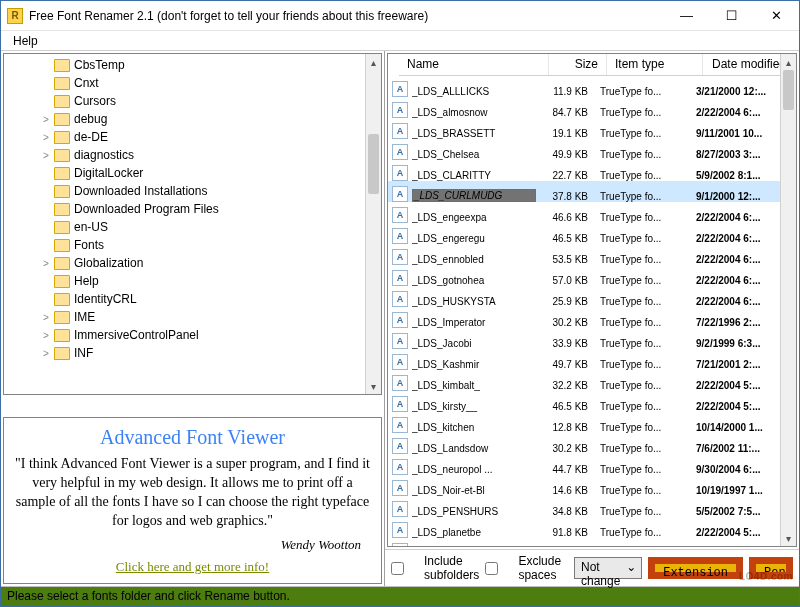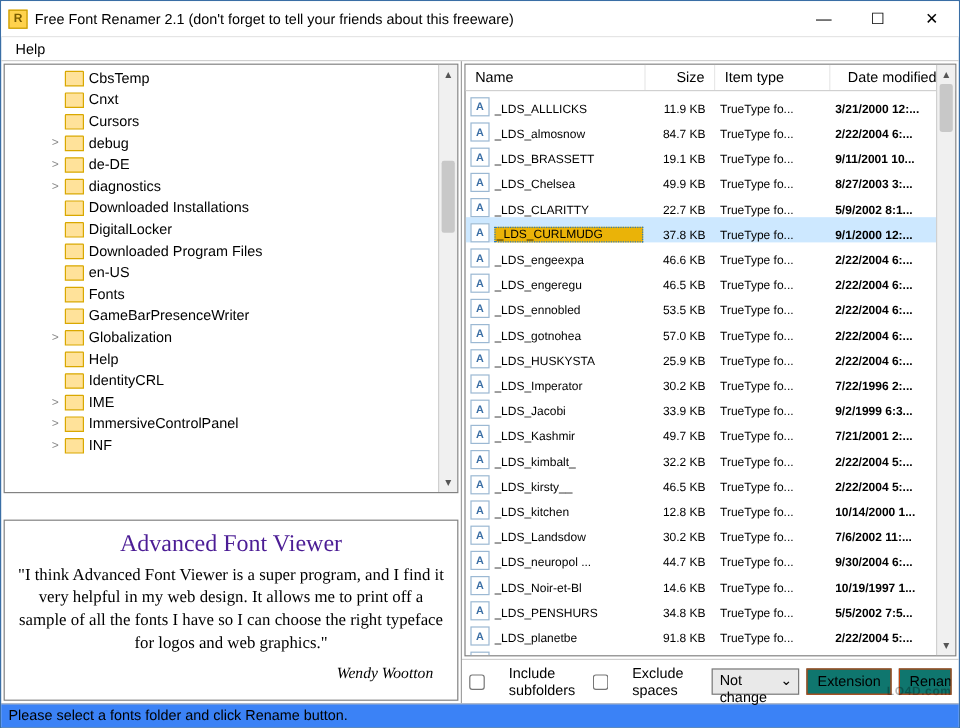--- a/index.html
+++ b/index.html
@@ -17,49 +17,49 @@
 .tree-wrap { flex:1; border:1px solid #828282; margin:2px; padding:2px 0; overflow:hidden; position:relative; background:#fff;}
 .tree-inner{ overflow:hidden; height:100%;}
 .tree-row { display:flex; align-items:center; height:18px; padding-left:64px; white-space:nowrap;}
 .expander{ width:12px; height:12px; display:inline-flex; align-items:center; justify-content:center; color:#888; margin-right:2px; font-size:10px; margin-left:-28px; position:relative;}
 .spacer-exp{ width:12px; display:inline-block; margin-right:2px; margin-left:-28px;}
 .folder-icon { width:16px; height:13px; background:#ffe29a; border:1px solid #d9a800; margin-right:4px; border-radius:1px 1px 0 0; position:relative; display:inline-block;}
 .vscroll { position:absolute; right:0; top:0; bottom:0; width:16px; background:#f0f0f0; border-left:1px solid #d0d0d0;}
 .vscroll .thumb{ position:absolute; left:2px; right:2px; background:#c8c8c8; border-radius:2px;}
 .vscroll .arr{position:absolute; left:0; right:0; height:16px; display:flex; align-items:center; justify-content:center; color:#555; font-size:10px;}
 .promo { border:1px solid #828282; margin:0 2px 2px 2px; padding:8px 10px; text-align:center; background:#fff;}
-.promo-title { color:#4c1d95; font-family: Georgia, "Times New Roman", serif; font-size:20px; margin-bottom:6px;}
+.promo-title { color:#3b82f6; font-family: Georgia, "Times New Roman", serif; font-size:20px; margin-bottom:6px;}
 .promo-quote{ font-family: Georgia, "Times New Roman", serif; font-size:14px; line-height:1.35; color:#000;}
 .promo-author{ font-family: Georgia, "Times New Roman", serif; font-style:italic; text-align:right; margin:6px 10px 6px 0; font-size:13px;}
 .promo-link{ color:#7a8a00; text-decoration:underline; font-family: Georgia, serif; font-size:13px;}
 .rightpane{ flex:1; display:flex; flex-direction:column; min-width:0; }
-.listpane{ flex:1; border:1px solid #828282; margin:2px; position:relative; overflow:hidden; background:#fff;}
+.listpane{ flex:1; border:1px solid #828282; margin:2px; position:relative; overflow:hidden; background:#fff;padding-left:11px;}
 .list-header{ display:flex; height:22px; border-bottom:1px solid #d0d0d0; background:#fff; font-size:12px; }
 .list-header .col{ padding:3px 8px; border-right:1px solid #e8e8e8;}
 .col-name{ width:150px;}
 .col-size{ width:58px; text-align:right;}
 .col-type{ width:96px;}
 .col-date{ flex:1;text-align:center;}
 .list-body{ position:absolute; top:22px; left:0; right:16px; bottom:0; overflow:hidden;}
 .file-row{ display:flex; height:21px; align-items:flex-end; font-size:10px; padding-left:4px;}
 .file-row.sel{ background:#cde8ff;}
-.file-row.sel .fname{ border:1px dotted #2a7abf; background:#eab308; padding:0 1px;}
+.file-row.sel .fname{ border:1px dotted #2a7abf; background:#737373; padding:0 1px;font-style:italic;}
 .file-icon{ width:16px; height:16px; background:#fff; border:1px solid #9bb8d3; margin-right:4px; display:inline-flex; align-items:center; justify-content:center; font-size:8px; color:#3a6ea5; font-weight:bold; position:relative;}
 .file-icon::before{ content:"A"; color:#3a6ea5; font-size:9px; }
 .fname{ width:124px; white-space:nowrap; overflow:hidden; text-overflow:ellipsis;}
 .fsize{ width:58px; text-align:right; padding-right:6px;}
 .ftype{ width:96px; padding-left:6px; white-space:nowrap; overflow:hidden; text-overflow:ellipsis;}
 .fdate{ flex:1; padding-left:6px; white-space:nowrap; overflow:hidden; text-overflow:ellipsis;font-weight:bold;}
 .bottombar{ display:flex; align-items:center; padding:4px 6px; gap:6px; border-top:1px solid #d0d0d0;}
 .chk{ display:flex; align-items:center; gap:20px; font-size:12px;}
 .chk input{ width:13px; height:13px;}
 .combo{ border:1px solid #7a7a7a; height:22px; padding:2px 20px 2px 6px; background:#e9e9e9; font-size:12px; position:relative;}
 .combo::after{ content:"⌄"; position:absolute; right:5px; top:2px; font-size:12px;}
-.btn{ border:1px solid #c2410c; height:22px; padding:2px 8px; background:#0f766e; font-size:12px;}
-.statusbar{ height:20px; border-top:1px solid #c0c0c0; padding:2px 6px; font-size:12px; background:#3b82f6;}
+.btn{ border:7px solid #c2410c; height:22px; padding:2px 8px; background:#eab308; font-size:12px;font-family:Liberation Mono, monospace;}
+.statusbar{ height:20px; border-top:1px solid #c0c0c0; padding:2px 6px; font-size:12px; background:#4d7c0f;}
 .watermark{ position:absolute; right:6px; bottom:24px; color:rgba(0,0,0,0.28); font-size:10px; font-weight:600; letter-spacing:0.5px; pointer-events:none;}
 </style>
 </head>
 <body>
 
 <div class="window">
   <div class="titlebar">
     <div class="app-icon">R</div>
     <div class="title">Free Font Renamer 2.1 (don't forget to tell your friends about this freeware)</div>
     <div class="winbtns">
@@ -103,46 +103,41 @@
               <span>de-DE</span>
             </div>
             <div class="tree-row">
               <span class="expander">&gt;</span>
               <span class="folder-icon"></span>
               <span>diagnostics</span>
             </div>
             <div class="tree-row">
               <span class="spacer-exp"></span>
               <span class="folder-icon"></span>
+              <span>DigitalLocker</span>
+            </div>
+            <div class="tree-row">
+              <span class="spacer-exp"></span>
+              <span class="folder-icon"></span>
               <span>Downloaded Installations</span>
             </div>
             <div class="tree-row">
               <span class="spacer-exp"></span>
               <span class="folder-icon"></span>
-              <span>DigitalLocker</span>
-            </div>
-            <div class="tree-row">
-              <span class="spacer-exp"></span>
-              <span class="folder-icon"></span>
               <span>Downloaded Program Files</span>
             </div>
             <div class="tree-row">
               <span class="spacer-exp"></span>
               <span class="folder-icon"></span>
               <span>en-US</span>
             </div>
             <div class="tree-row">
               <span class="spacer-exp"></span>
               <span class="folder-icon"></span>
               <span>Fonts</span>
-            </div>
-            <div class="tree-row">
-              <span class="spacer-exp"></span>
-              <span class="folder-icon"></span>
-              <span>GameBarPresenceWriter</span>
             </div>
             <div class="tree-row">
               <span class="expander">&gt;</span>
               <span class="folder-icon"></span>
               <span>Globalization</span>
             </div>
             <div class="tree-row">
               <span class="spacer-exp"></span>
               <span class="folder-icon"></span>
               <span>Help</span>
@@ -171,20 +166,21 @@
         <div class="vscroll">
           <div class="arr" style="top:0">▴</div>
           <div class="thumb" style="top:80px; height:60px;"></div>
           <div class="arr" style="bottom:0">▾</div>
         </div>
       </div>
       <div class="promo">
         <div class="promo-title">Advanced Font Viewer</div>
         <div class="promo-quote">"I think Advanced Font Viewer is a super program, and I find it very helpful in my web design. It allows me to print off a sample of all the fonts I have so I can choose the right typeface for logos and web graphics."</div>
         <div class="promo-author">Wendy Wootton</div>
+        <a href="#" class="promo-link">Click here and get more info!</a>
       </div>
     </div>
 
     <div class="rightpane">
       <div class="listpane">
         <div class="list-header">
           <div class="col col-name">Name</div>
           <div class="col col-size">Size</div>
           <div class="col col-type">Item type</div>
           <div class="col col-date">Date modified</div>

